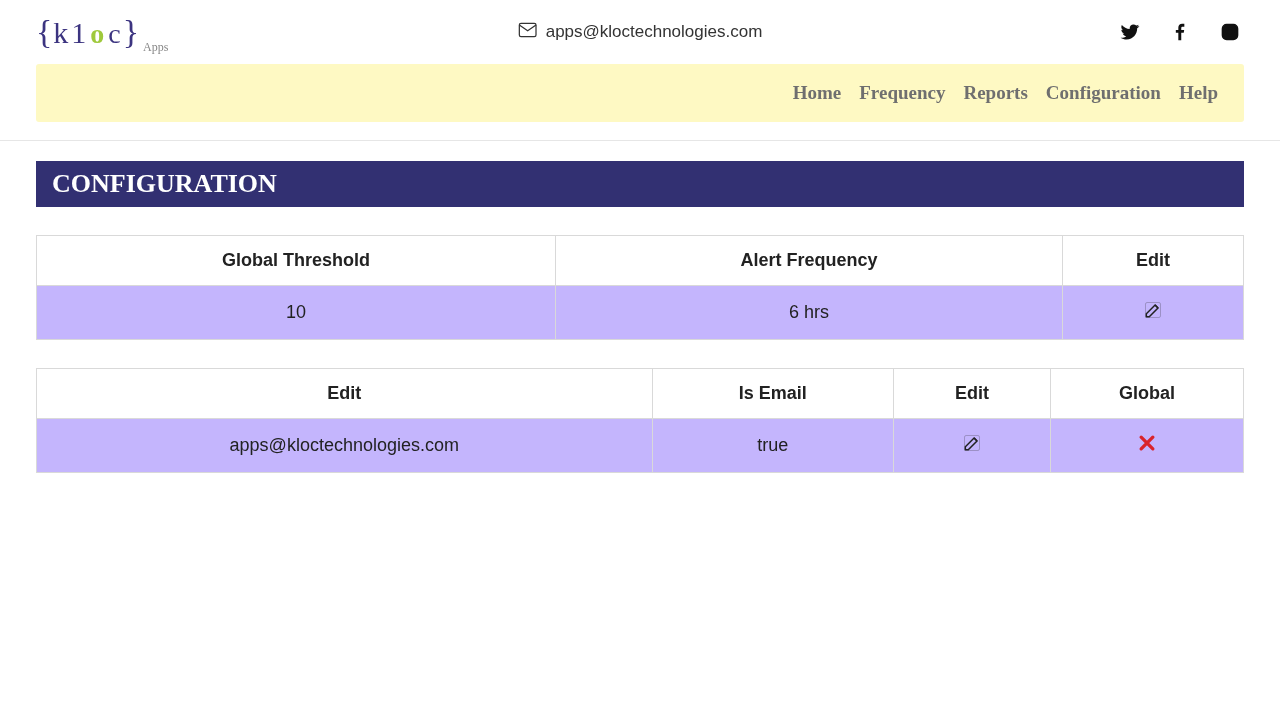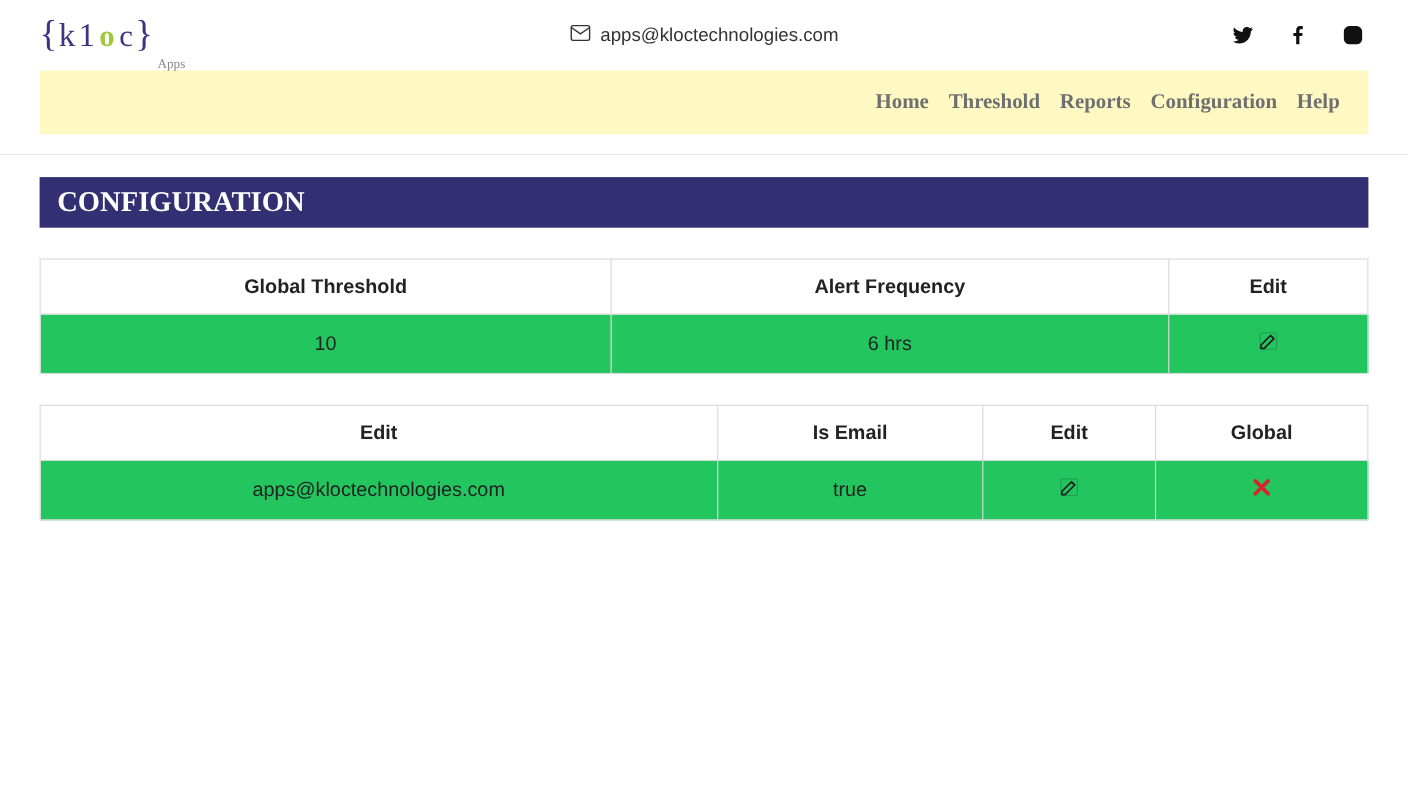--- a/index.html
+++ b/index.html
@@ -23,21 +23,21 @@
   .logo {
     display: flex;
     align-items: baseline;
     font-family: Georgia, "Times New Roman", serif;
   }
   .logo .brace { color: #3c3480; font-size: 34px; font-weight: 400; }
   .logo .k { color: #3c3480; font-size: 30px; font-weight: 400; margin: 0 1px; }
   .logo .digit1 { color: #3c3480; font-size: 30px; font-weight: 400; margin: 0 2px; }
   .logo .o { color: #9fc93c; font-size: 28px; font-weight: 700; margin: 0 2px; }
   .logo .c { color: #3c3480; font-size: 28px; font-weight: 400; margin: 0 2px 0 2px;}
-  .logo .apps { color: #888; font-size: 12px; margin-left: 4px; position: relative; top: 20px;}
+  .logo .apps { color: #888; font-size: 12px; margin-left: 4px; position: relative; top: 8px;}
   .email-center {
     display: flex;
     align-items: center;
     gap: 8px;
     font-size: 17px;
     color: #333;
     position: absolute;
     left: 50%;
     transform: translateX(-50%);
   }
@@ -103,21 +103,21 @@
   }
   table.grid th, table.grid td {
     border: 1px solid #d9d9d9;
     text-align: center;
     padding: 14px 8px;
   }
   table.grid th {
     background: #fff;
     font-weight: 700;
   }
-  table.grid tbody tr { background: #22c55e; }
+  table.grid tbody tr { background: #c4b5fd; }
 
   .icon-btn { cursor: pointer; display: inline-flex; }
   .icon-btn svg { width: 20px; height: 20px; }
   .edit-svg { stroke: #222; fill: none; }
   .delete-x { color: #d9242a; font-weight: 900; font-size: 20px; }
 
 </style>
 </head>
 <body>
 
@@ -156,21 +156,21 @@
           <rect x="3" y="3" width="18" height="18" rx="5"></rect>
           <circle cx="12" cy="12" r="4"></circle>
           <circle cx="17.5" cy="6.5" r="1.2" fill="#111" stroke="none"></circle>
         </svg>
     </a>
   </div>
 </div>
 
 <div class="navbar">
   <a>Home</a>
-  <a>Threshold</a>
+  <a>Frequency</a>
   <a>Reports</a>
   <a>Configuration</a>
   <a>Help</a>
 </div>
 
 <hr class="divider">
 
 <div class="content">
 
   <div class="section-header">

